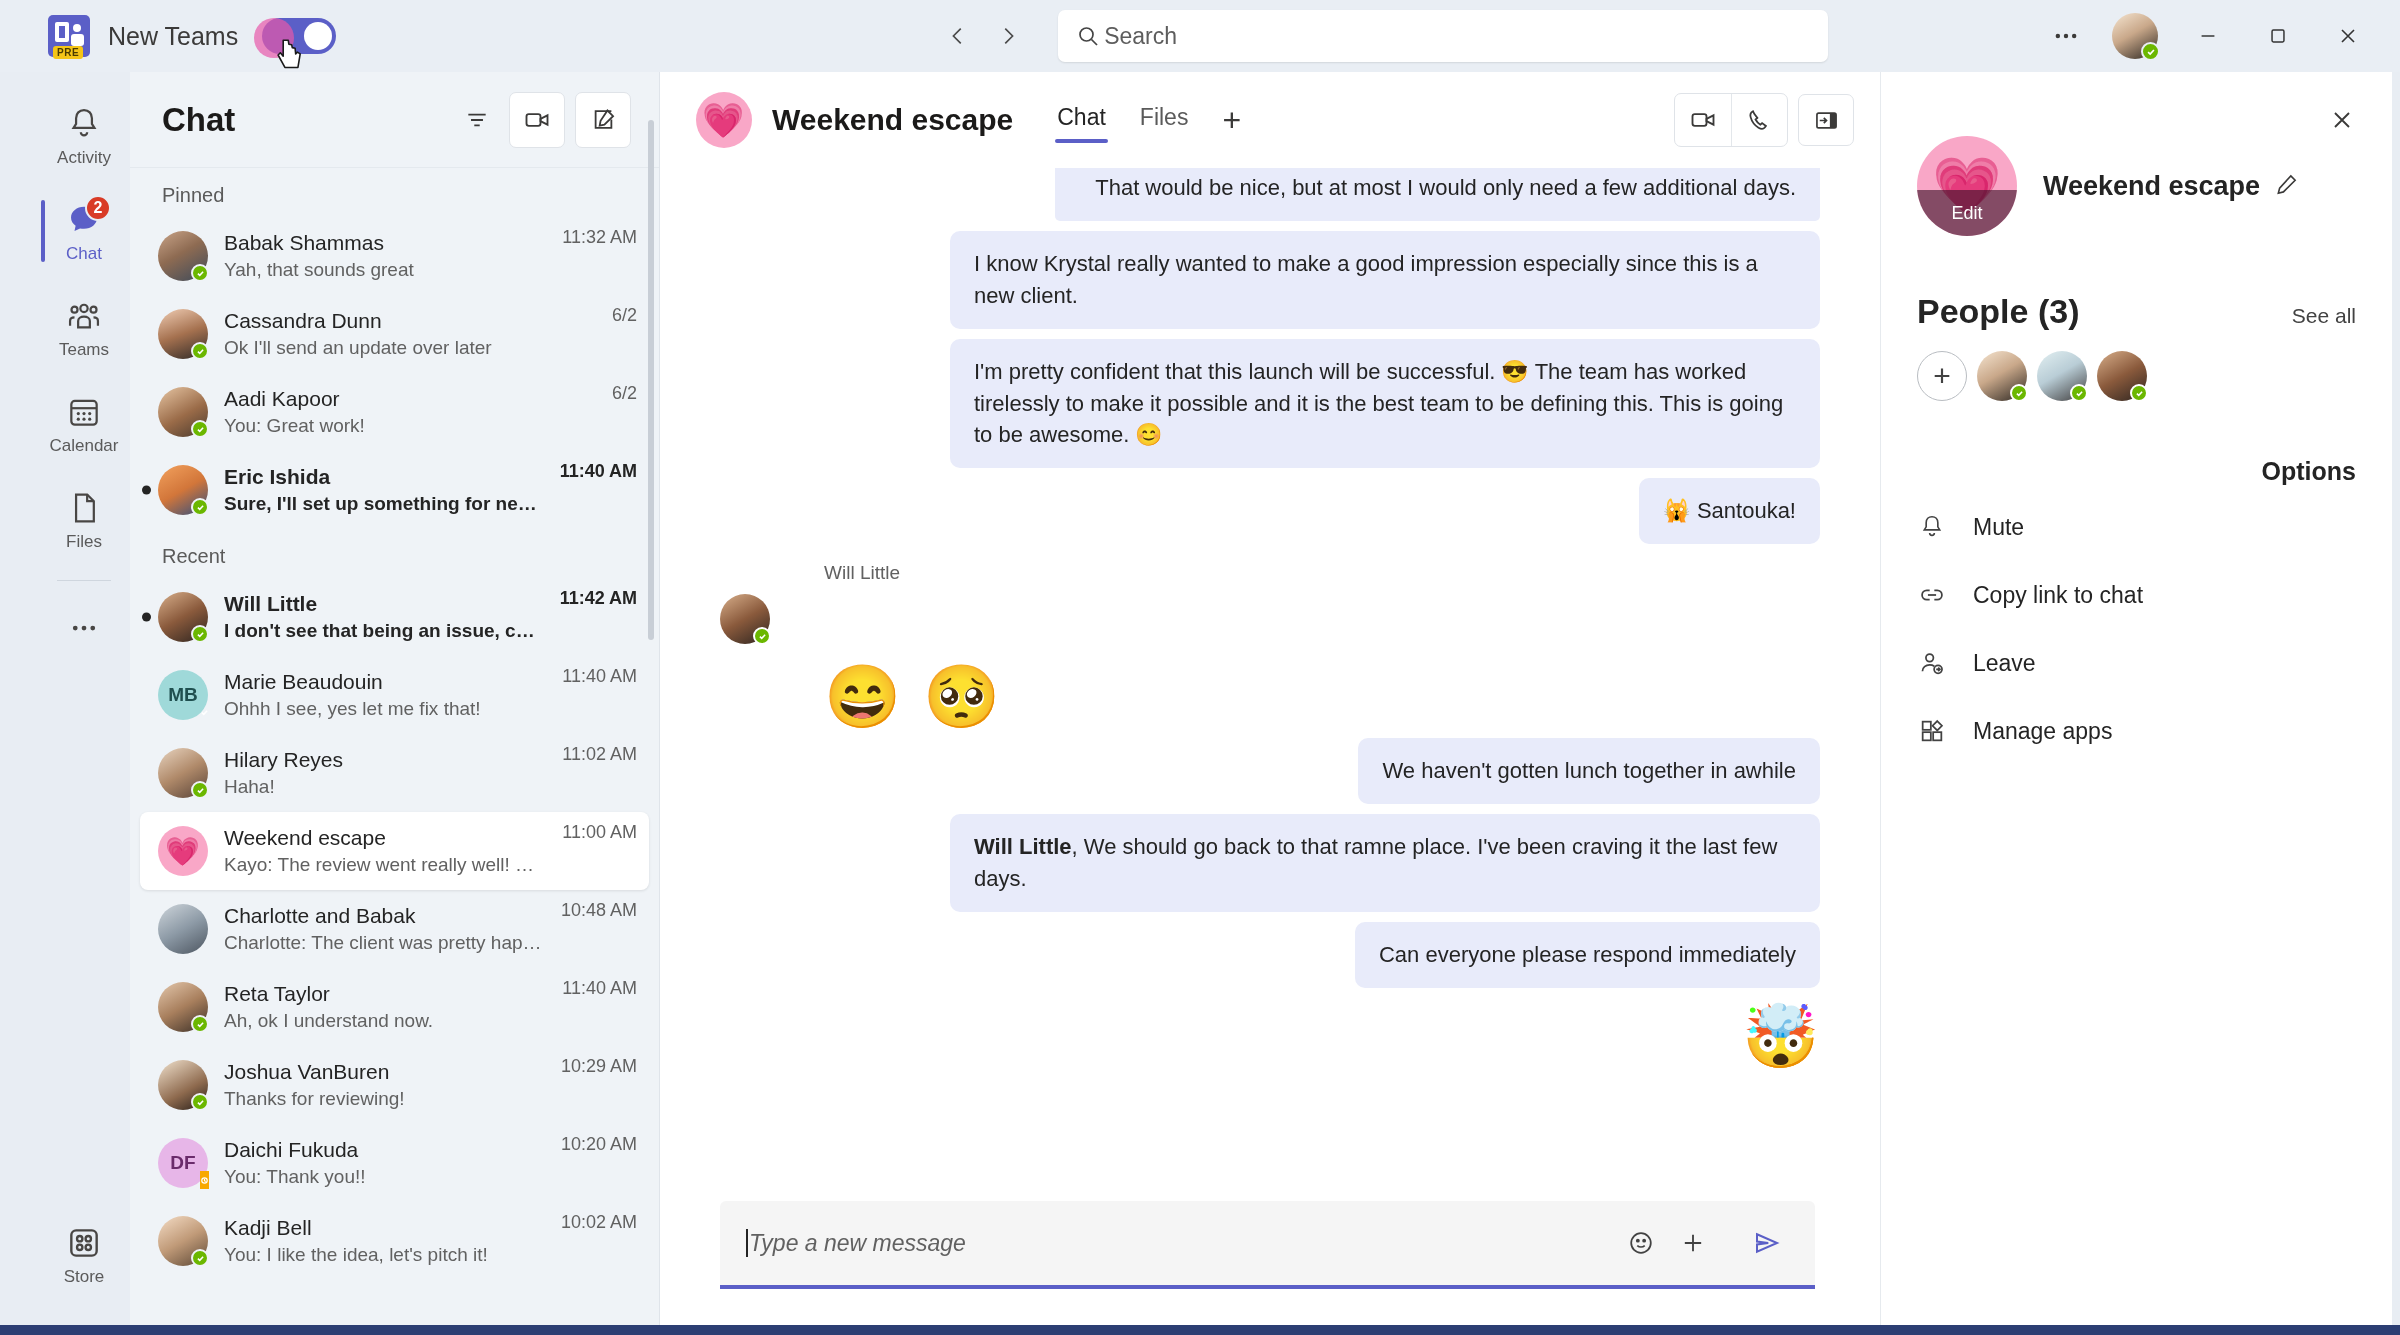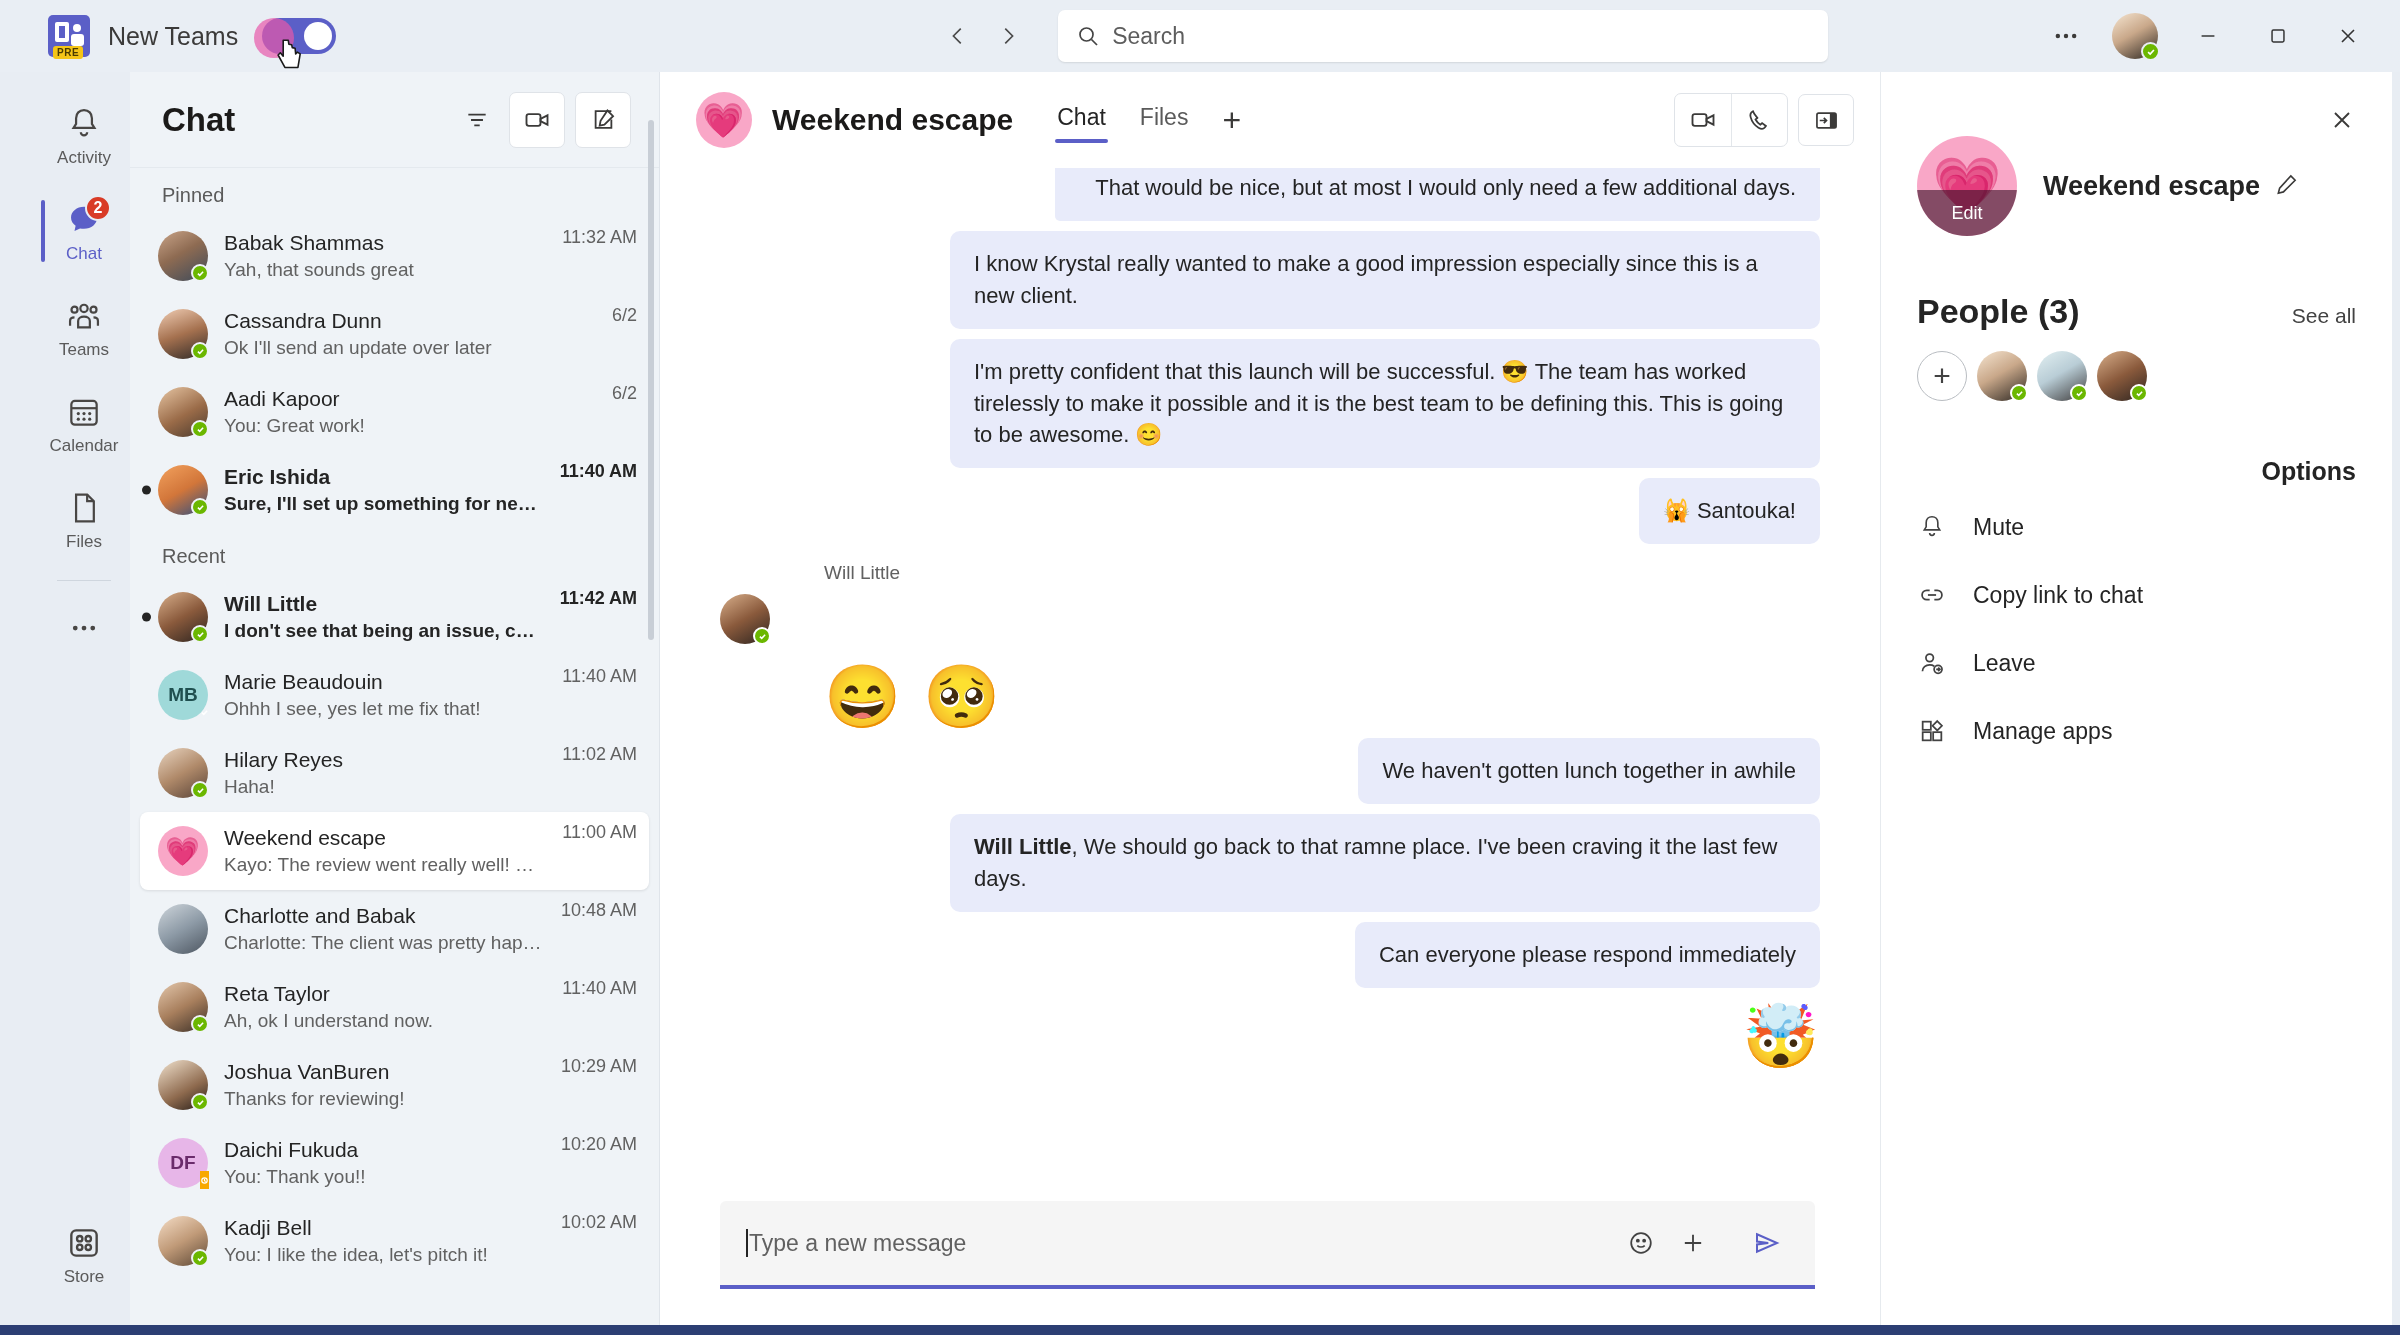--- a/index.html
+++ b/index.html
@@ -73,21 +73,21 @@
 
   .tb-nav { display: flex; align-items: center; gap: 6px; margin-left: 600px; }
   .navbtn {
     width: 44px; height: 44px; border-radius: 6px;
     display: flex; align-items: center; justify-content: center;
     color: #4a4a4a;
   }
   .searchbox {
     width: 770px; height: 52px; margin-left: 22px;
     background: #fff; border-radius: 7px;
-    display: flex; align-items: center; gap: 12px;
+    display: flex; align-items: center; gap: 4px;
     padding: 0 18px;
     box-shadow: 0 1px 2px rgba(0,0,0,.10);
   }
   .searchbox .sb-text { font-size: 23px; color: #5d5d5d; }
 
   .tb-right {
     position: absolute; right: 18px; top: 0; height: 72px;
     display: flex; align-items: center; gap: 2px;
   }
   .tb-icon-btn {
@@ -257,21 +257,21 @@
   .mention { color: #c4314b; font-weight: bold; }
   .bold-mention { font-weight: bold; }
   .at-icon { color: #c4314b; font-size: 26px; margin-left: 30px; align-self: center; }
   .bubble-with-at { display: flex; align-items: center; }
   .sticker-row { display: flex; gap: 22px; margin: 22px 0 10px 104px; }
   .sticker { font-size: 62px; line-height: 1; }
   .sticker-out { display: flex; justify-content: flex-end; margin: 18px 0 0 0; }
 
   
   .compose-wrap {
-    position: absolute; left: 60px; right: 65px; bottom: 42px; height: 92px;
+    position: absolute; left: 60px; right: 65px; bottom: 42px; height: 92px; font-style: italic;
   }
   .compose {
     height: 88px; background: #f5f5f5; border-radius: 6px 6px 0 0;
     display: flex; align-items: center; padding: 0 22px 0 26px;
     border-bottom: 4px solid #5b5fc7;
   }
   .compose-input { flex: 1; font-size: 23px; color: #616161; position: relative; }
   .caret {
     display: inline-block; width: 2px; height: 28px; background: #242424;
     vertical-align: -6px; margin-right: 1px;

